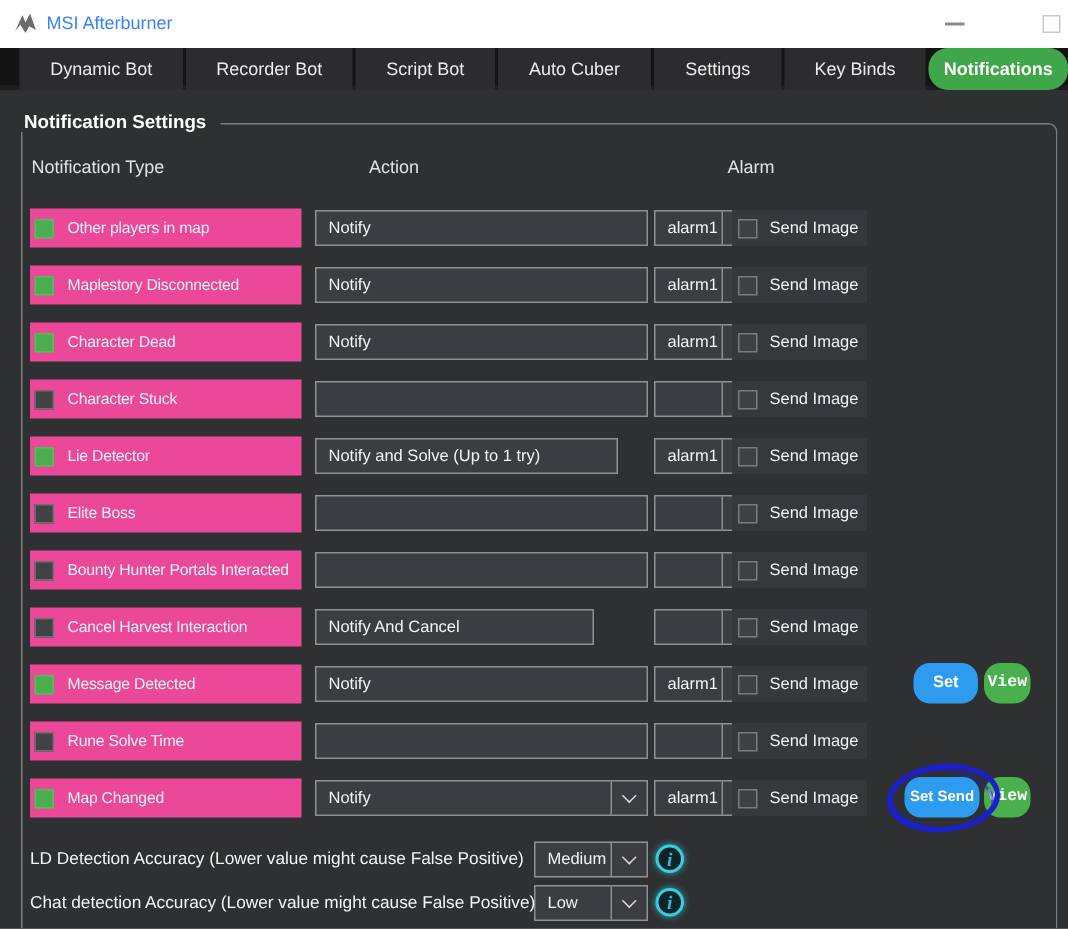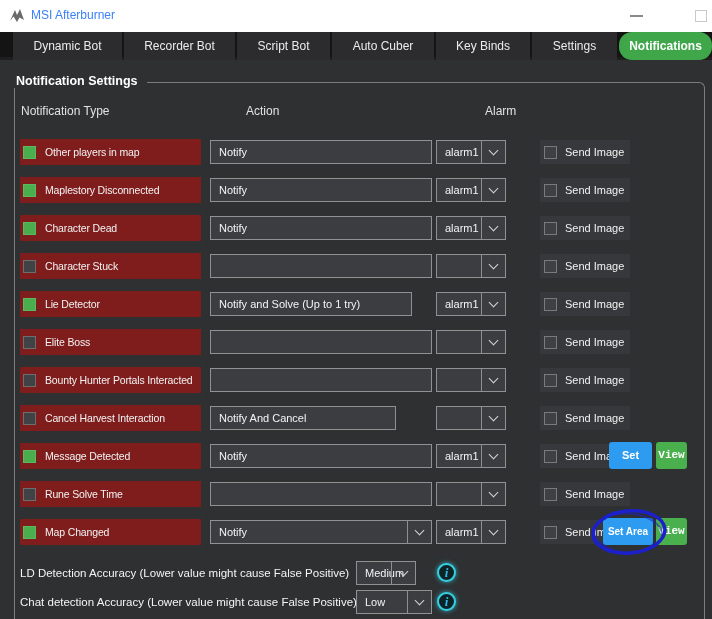--- a/index.html
+++ b/index.html
@@ -22,37 +22,37 @@
   .tab:last-child{margin-right:0;}
   .tab.active{background:var(--tab-active,#3fa74a);color:#ffffff;font-weight:bold;}
   
   .groupbox{position:absolute;left:14px;top:82px;width:691px;height:537px;box-sizing:border-box;
             border:1px solid #7d7d7d;border-bottom:none;border-radius:6px 6px 0 0;}
   .legend{position:absolute;left:14px;top:74px;font-size:12.5px;font-weight:bold;color:#ffffff;
           background:#2e3032;padding:0 9px 0 2px;z-index:3;}
   .colhead{position:absolute;top:104px;font-size:12px;color:#e2e2e2;}
   
   .row{position:absolute;left:0;width:712px;height:24px;}
-  .strip{position:absolute;left:20px;top:-1px;width:181px;height:26px;background:#7f1d1d;
+  .strip{position:absolute;left:20px;top:-1px;width:181px;height:26px;background:#ec4899;
          display:flex;align-items:center;padding-left:3px;box-sizing:border-box;gap:9px;text-align:center;}
   .cb{width:13px;height:13px;box-sizing:border-box;border:1px solid #6e6e6e;background:#404245;flex:0 0 13px;cursor:pointer;}
   .cb.on{background:var(--checkbox-green,#4aad4e);border-color:#5cb860;}
   .rl{font-size:10.5px;color:#f2f2f2;white-space:nowrap;letter-spacing:-0.15px;}
   .field{position:absolute;top:0;height:24px;box-sizing:border-box;background:#3b3d40;
          border:1px solid #919191;cursor:pointer;}
   .ftext{position:absolute;left:8px;top:0;line-height:22px;font-size:11px;color:#f4f4f4;white-space:nowrap;}
   .chevcell{position:absolute;right:0;top:0;bottom:0;width:23px;border-left:1px solid #8f8f8f;
             display:flex;align-items:center;justify-content:center;}
   .chev{display:inline-block;width:6px;height:6px;border-right:1.7px solid #d6d6d6;
         border-bottom:1.7px solid #d6d6d6;transform:rotate(45deg);margin-top:-3px;}
-  .send{position:absolute;left:540px;top:0;width:90px;height:24px;background:#36383b;
+  .send{position:absolute;left:488px;top:0;width:90px;height:24px;background:#36383b;
         display:flex;align-items:center;padding-left:4px;box-sizing:border-box;gap:8px;}
   .cb2{width:13px;height:13px;box-sizing:border-box;border:1px solid #7a7a7a;background:#3e4043;flex:0 0 13px;cursor:pointer;}
   .sl{font-size:11px;color:#f2f2f2;white-space:nowrap;}
-  .btn{position:absolute;top:-2px;height:27px;border-radius:3px;color:#fff;font-weight:bold;
+  .btn{position:absolute;top:-2px;height:27px;border-radius:11px;color:#fff;font-weight:bold;
        font-size:11px;text-align:center;line-height:27px;cursor:pointer;white-space:nowrap;}
   .btn.blue{background:var(--button-blue,#2d9cf0);}
   .btn.green{background:var(--button-green,#49b04d);}
   .b0{left:609px;width:43px;}
   .b1{left:656px;width:31px;font-family:Liberation Mono, monospace;}
   .btn.wide{left:603px;width:50px;font-size:10px;}
   .annot{position:absolute;pointer-events:none;z-index:4;}
   
   .flabel{position:absolute;left:20px;font-size:11.5px;color:#f4f4f4;line-height:24px;white-space:nowrap;}
   .info{position:absolute;width:19px;height:19px;border-radius:50%;box-sizing:border-box;
@@ -72,22 +72,22 @@
   <span class="apptitle">MSI Afterburner</span>
   <span class="win-min"></span>
   <span class="win-max"></span>
 </div>
 
 <div class="tabbar" id="tabs">
     <div class="tab" style="width: 109px;">Dynamic Bot</div>
     <div class="tab" style="width: 111px;">Recorder Bot</div>
     <div class="tab" style="width: 93px;">Script Bot</div>
     <div class="tab" style="width: 102px;">Auto Cuber</div>
+    <div class="tab" style="width: 85px;">Settings</div>
     <div class="tab" style="width: 94px;">Key Binds</div>
-    <div class="tab" style="width: 85px;">Settings</div>
     <div class="tab active" style="width: 93px; border-radius: 13px;">Notifications</div>
   </div>
 
 <div class="groupbox"></div>
 <span class="legend">Notification Settings</span>
 
 <span class="colhead" style="left:21px">Notification Type</span>
 <span class="colhead" style="left:246px">Action</span>
 <span class="colhead" style="left:485px">Alarm</span>
 
@@ -298,31 +298,31 @@
       <div class="field" style="left: 436px; width: 70px;">
         <span class="ftext">alarm1</span>
         <span class="chevcell">
           <i class="chev"></i>
         </span>
       </div>
       <div class="send">
         <span class="cb2"></span>
         <span class="sl">Send Image</span>
       </div>
-      <span class="btn blue b0 wide">Set Area</span>
+      <span class="btn blue b0 wide">Set Send</span>
       <span class="btn green b1">View</span>
       <div class="annot" style="left: 585px; top: -17px; width: 88px; height: 58px;"><svg width="88" height="58">
           <ellipse cx="44" cy="29" rx="36" ry="21" fill="none" stroke="#1c20cc" stroke-width="3.5" transform="rotate(-5 44 29)"></ellipse>
           <ellipse cx="43" cy="30" rx="34" ry="19.5" fill="none" stroke="#1c20cc" stroke-width="2" opacity="0.55" transform="rotate(4 43 30)"></ellipse>
         </svg></div>
     </div>
   </div>
 <div id="footer">
     <span class="flabel" style="top: 561px;">LD Detection Accuracy (Lower value might cause False Positive)</span>
-    <div class="field" style="left: 356px; top: 561px; width: 60px; position: absolute;">
+    <div class="field" style="left: 356px; top: 561px; width: 76px; position: absolute;">
       <span class="ftext">Medium</span>
       <span class="chevcell">
         <i class="chev"></i>
       </span>
     </div>
     <span class="info" style="left: 437px; top: 563px;">i</span>
     <span class="flabel" style="top: 590px;">Chat detection Accuracy (Lower value might cause False Positive)</span>
     <div class="field" style="left: 356px; top: 590px; width: 76px; position: absolute;">
       <span class="ftext">Low</span>
       <span class="chevcell">

